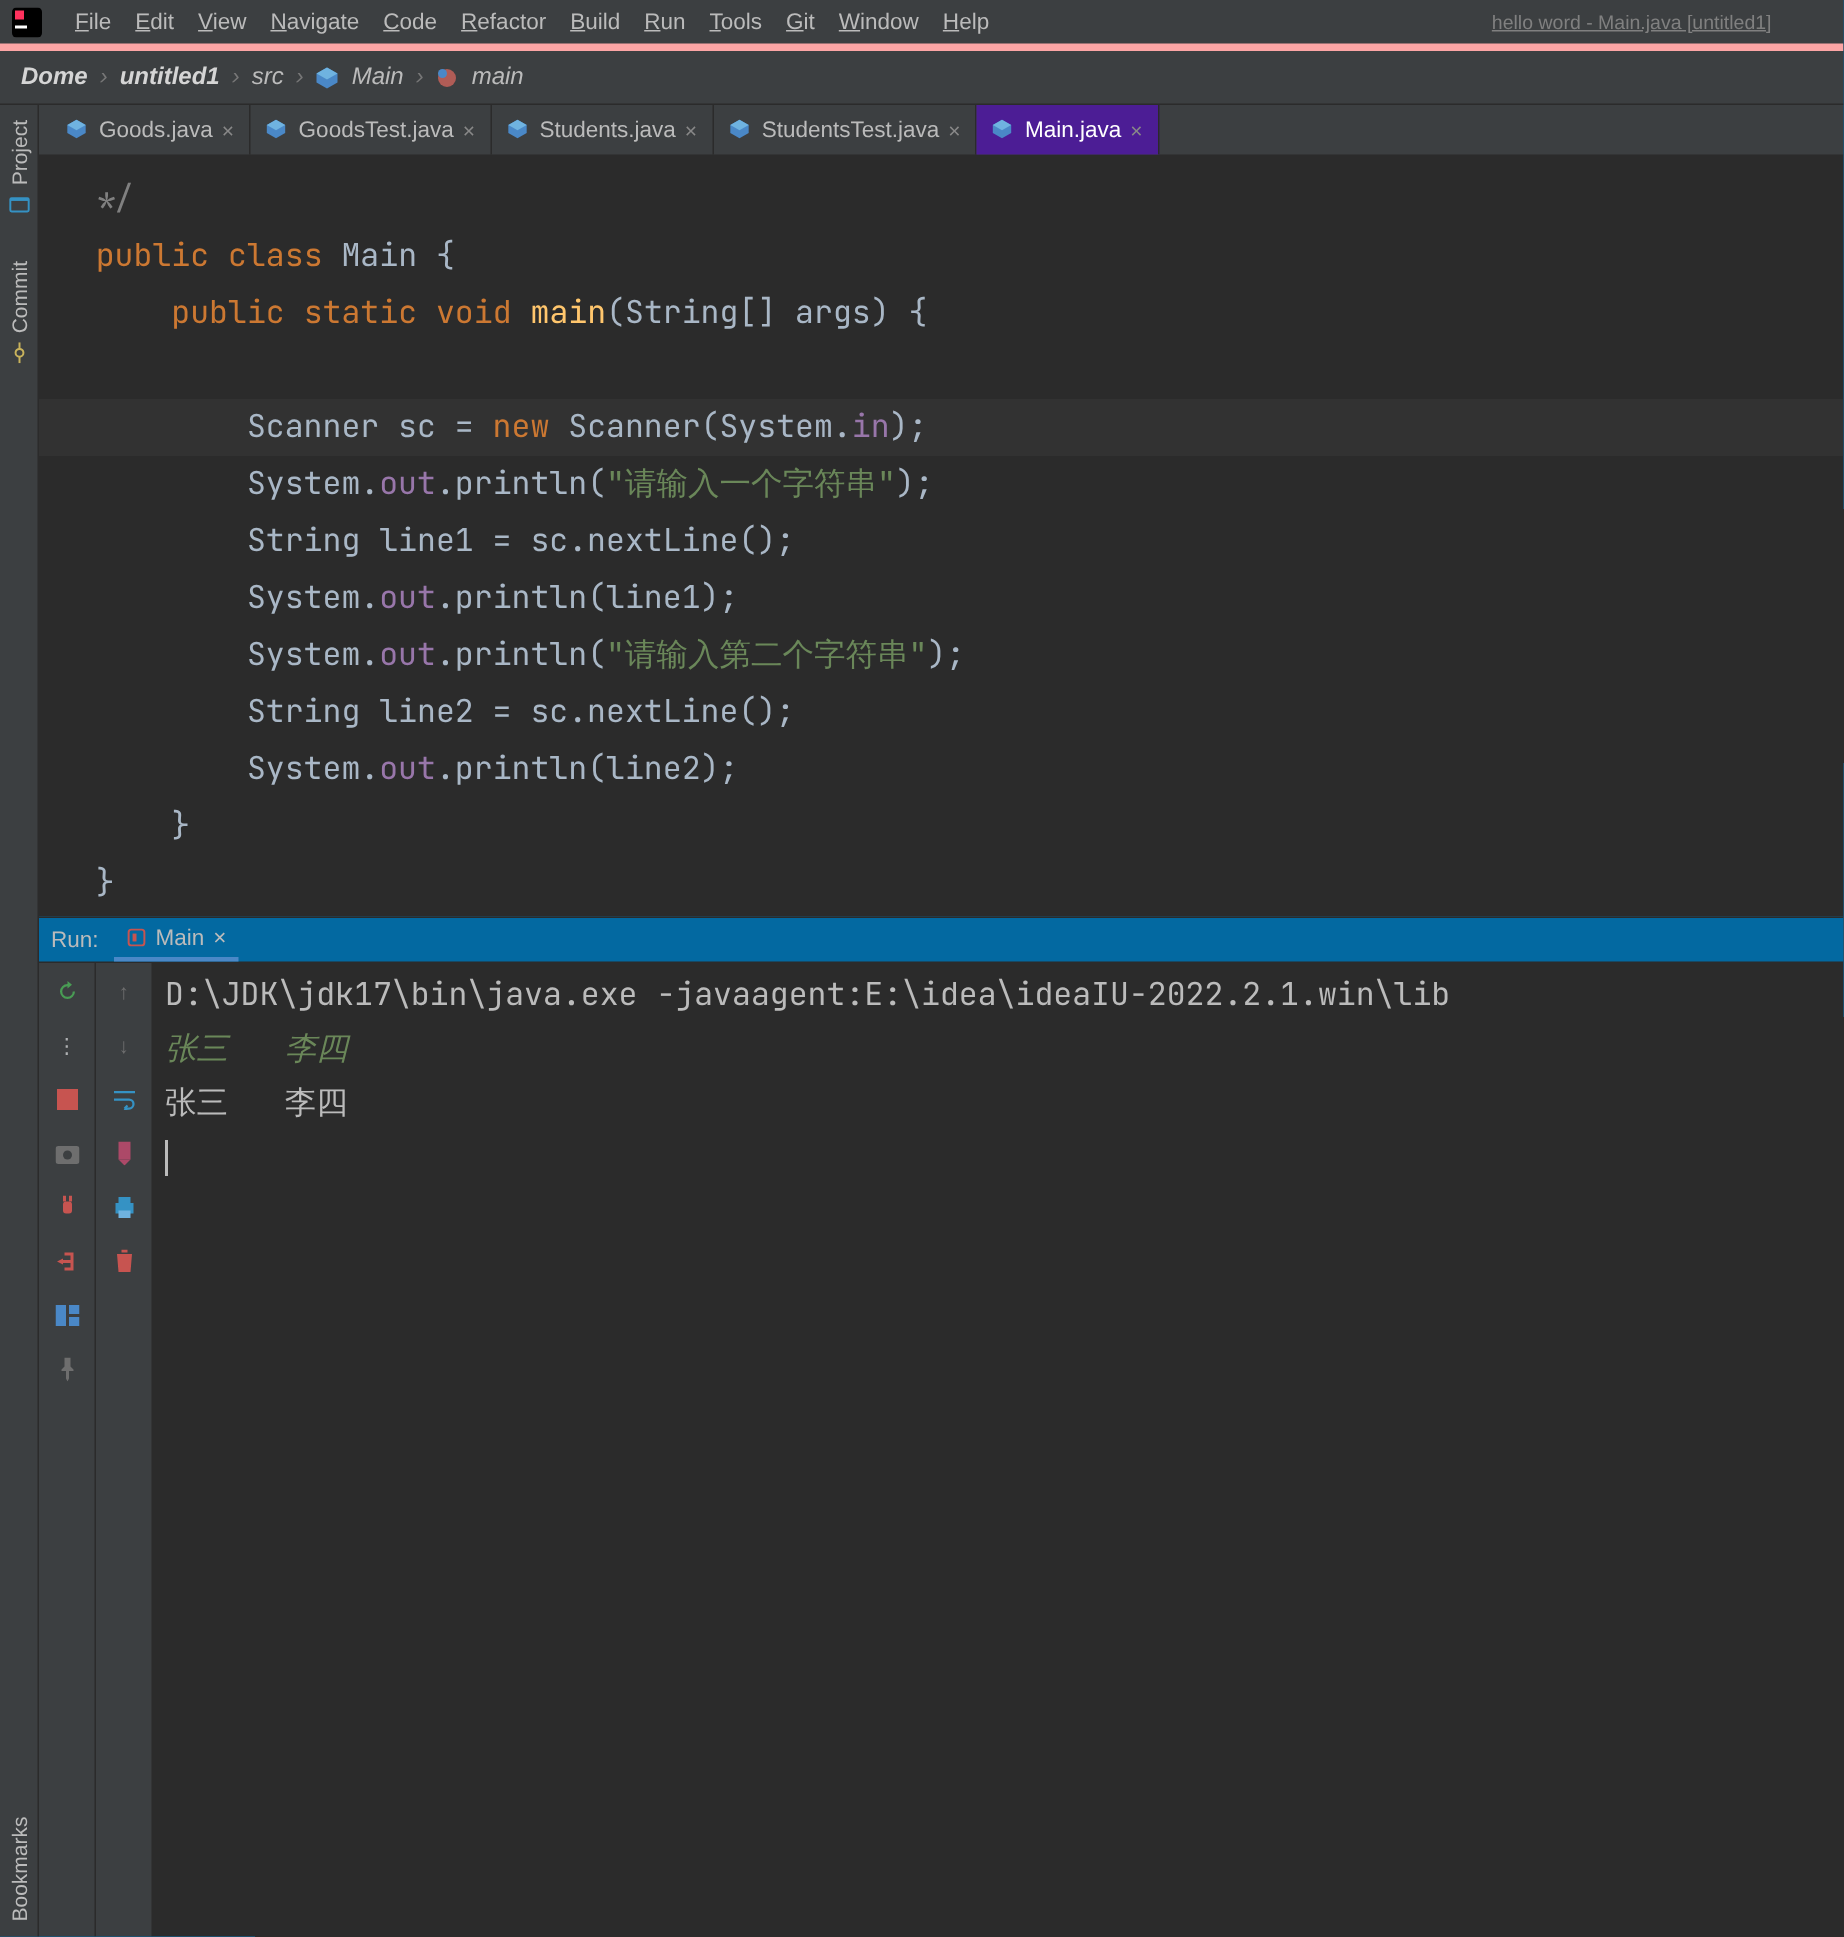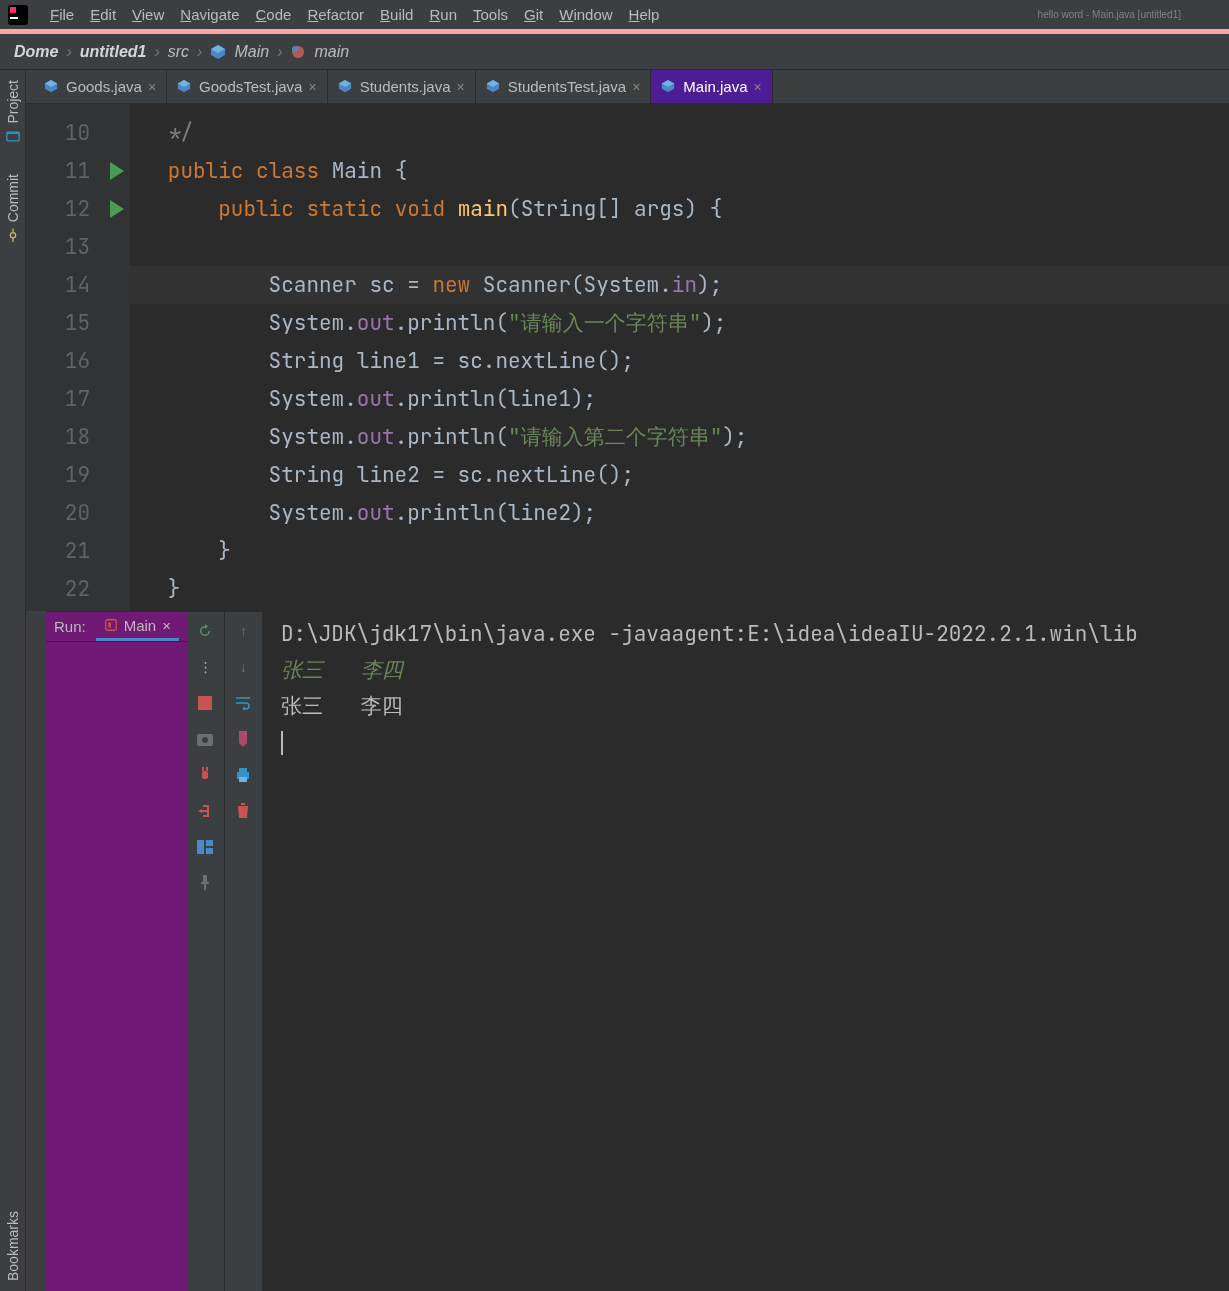--- a/index.html
+++ b/index.html
@@ -31,21 +31,22 @@
   padding: 4px 8px;
   cursor: pointer;
   font-size: 15px;
   color: #bbbbbb;
 }
 .menu-item .u { text-decoration: underline; }
 .window-title {
   margin-left: auto;
   margin-right: 40px;
   color: #808080;
-  font-size: 10px;
+  font-size: 13px;
+  text-decoration: underline;
 }
 .breadcrumb {
   display: flex;
   align-items: center;
   height: 36px;
   background: #3c3f41;
   padding: 0 14px;
   gap: 8px;
   font-size: 16px;
   border-bottom: 1px solid #2b2b2b;
@@ -147,25 +148,24 @@
   color: #a9b7c6;
 }
 .code .kw { color: #cc7832; }
 .code .fn { color: #ffc66d; }
 .code .cm { color: #808080; }
 .code .st { color: #6a8759; }
 .code .fi { color: #9876aa; }
 .code .hl { background: #323232; display: inline-block; width: 100%; }
 .run-panel {
   border-top: 1px solid #2b2b2b;
-  background: #701a75;
-  display: flex;
-  flex-direction: row;
+  background: #0369a1;
+  display: flex;
+  flex-direction: column;
   height: 680px;
-  margin-left: 20px;
 }
 .run-header {
   display: flex;
   align-items: center;
   height: 30px;
   padding: 0 8px;
   gap: 10px;
   border-bottom: 1px solid #2b2b2b;
 }
 .run-header .label { color: #bbbbbb; font-size: 15px; }
@@ -207,21 +207,21 @@
   padding-top: 8px;
   gap: 14px;
   border-right: 1px solid #2b2b2b;
 }
 .console {
   flex: 1;
   background: #2b2b2b;
   font-family: "JetBrains Mono", Consolas, monospace;
   font-size: 21px;
   line-height: 36px;
-  padding: 4px 18px;
+  padding: 4px 8px;
   color: #bbbbbb;
   white-space: pre;
 }
 .console .input-line { color: #6a8759; font-style: italic; }
 .console .cursor {
   display: inline-block;
   width: 2px; height: 24px;
   background: #bbbbbb;
   vertical-align: middle;
 }
@@ -348,35 +348,20 @@
               <polygon points="8,1 15,5 15,11 8,15 1,11 1,5" fill="#4a88c7"></polygon>
               <polygon points="8,1 15,5 8,9 1,5" fill="#6fb3e0"></polygon>
             </svg>
           </span>
           <span>Main.java</span>
           <span class="close">×</span>
         </div>
       </div>
 
     <div class="editor">
-      <div class="gutter" id="gutter">
-          <div class="ln">10</div>
-          <div class="ln">11<div class="run-tri"></div></div>
-          <div class="ln">12<div class="run-tri"></div></div>
-          <div class="ln">13</div>
-          <div class="ln">14</div>
-          <div class="ln">15</div>
-          <div class="ln">16</div>
-          <div class="ln">17</div>
-          <div class="ln">18</div>
-          <div class="ln">19</div>
-          <div class="ln">20</div>
-          <div class="ln">21</div>
-          <div class="ln">22</div>
-        </div>
       <div class="code" id="code"><div>   <span class="cm">*/</span></div><div>   <span class="kw">public</span> <span class="kw">class</span> Main {</div><div>       <span class="kw">public</span> <span class="kw">static</span> <span class="kw">void</span> <span class="fn">main</span>(String[] args) {</div><div> </div><div class="hl">           Scanner sc = <span class="kw">new</span> Scanner(System.<span class="fi">in</span>);</div><div>           System.<span class="fi">out</span>.println(<span class="st">"请输入一个字符串"</span>);</div><div>           String line1 = sc.nextLine();</div><div>           System.<span class="fi">out</span>.println(line1);</div><div>           System.<span class="fi">out</span>.println(<span class="st">"请输入第二个字符串"</span>);</div><div>           String line2 = sc.nextLine();</div><div>           System.<span class="fi">out</span>.println(line2);</div><div>       }</div><div>   }</div></div>
     </div>
 
     <div class="run-panel">
       <div class="run-header">
         <span class="label">Run:</span>
         <div class="run-tab">
           <svg width="14" height="14" viewBox="0 0 16 16">
               <rect x="2" y="2" width="12" height="12" rx="2" fill="none" stroke="#c75450" stroke-width="1.5"></rect>
               <rect x="5" y="5" width="3" height="6" fill="#c75450"></rect>

